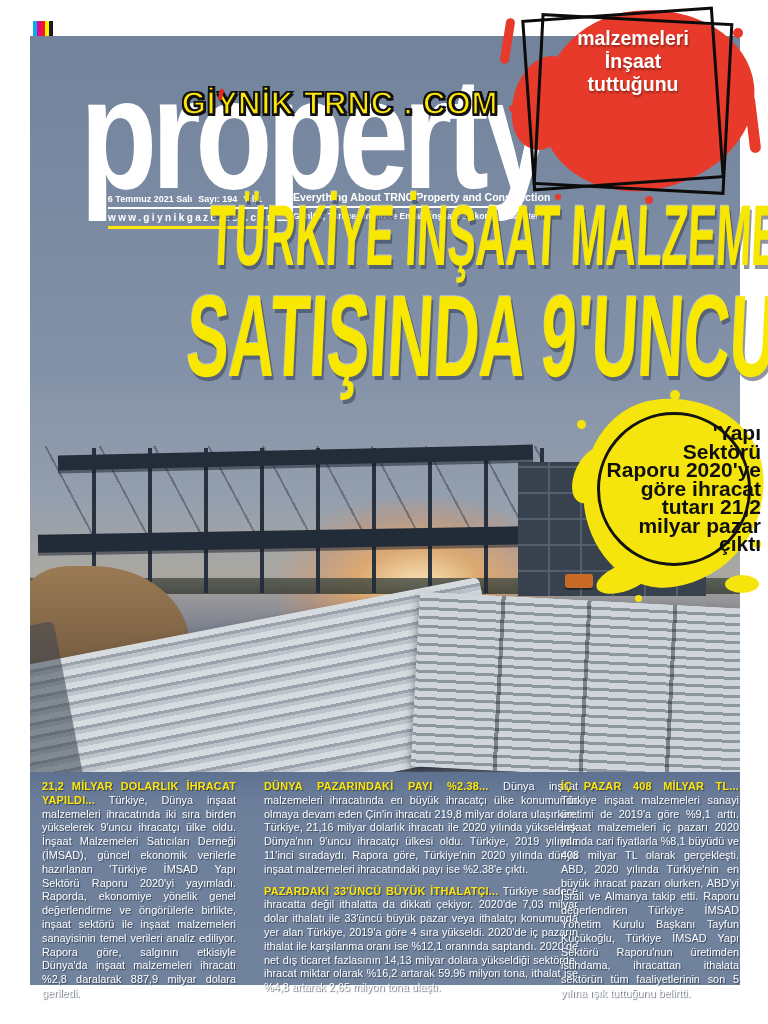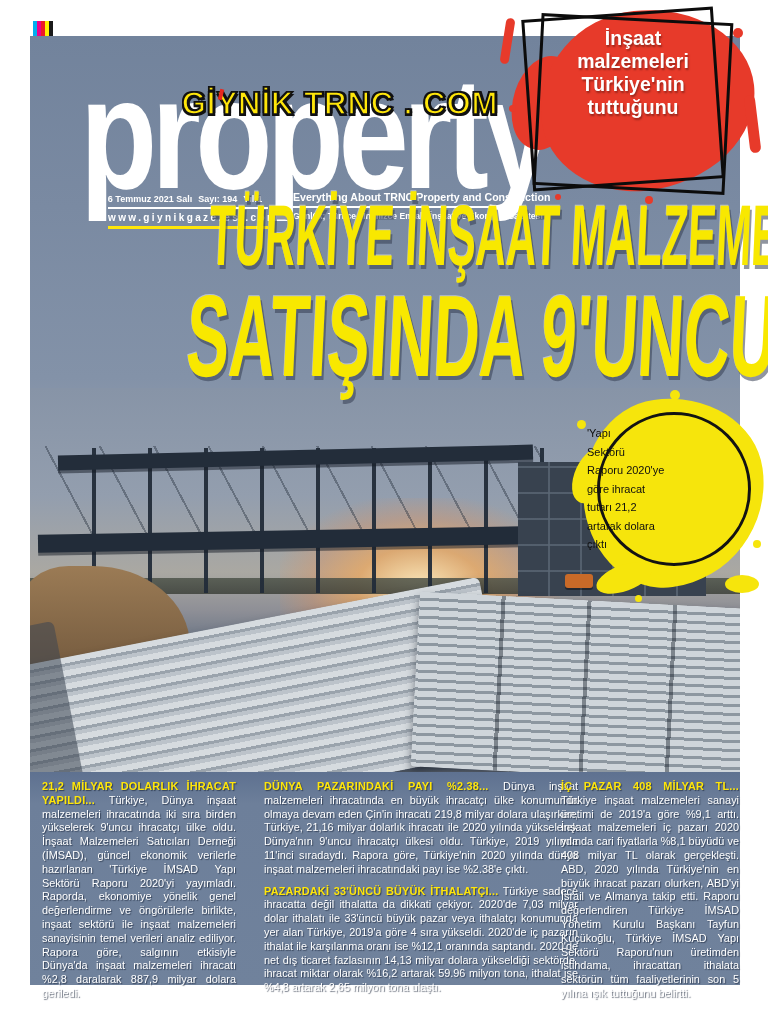--- a/index.html
+++ b/index.html
@@ -119,22 +119,22 @@
   .yb-s1 { left:0; top:55px; width:34px; height:60px; border-radius:50%; transform:rotate(25deg); }
   .yb-s2 { left:20px; top:175px; width:58px; height:26px; border-radius:50%; transform:rotate(-20deg); }
   .yb-s3 { left:150px; top:185px; width:34px; height:18px; border-radius:50%; }
   .yb-dot { border-radius:50%; }
   .yb-d1 { left:2px; top:30px; width:9px; height:9px; }
   .yb-d2 { left:95px; top:0; width:10px; height:10px; }
   .yb-d3 { left:178px; top:150px; width:8px; height:8px; }
   .yb-d4 { left:60px; top:205px; width:7px; height:7px; }
   .yb-ring { position:absolute; left:22px; top:22px; width:154px; height:154px;
     border:3px solid #131313; border-radius:50%; }
-  .yb-text { position:absolute; left:12px; top:34px; width:174px; text-align:left;
-    color:#0f0f0f; font-size:11px; line-height:18.5px; font-weight:400; }
+  .yb-text { position:absolute; left:12px; top:34px; width:174px; text-align:right;
+    color:#0f0f0f; font-size:21px; line-height:18.5px; font-weight:700; }
 
   
   .story-panel { position:absolute; left:30px; top:772px; width:710px; height:213px;
     background:linear-gradient(180deg,#5e7190 0%,#6d7f9a 15%,#70829c 100%); }
   .col { position:absolute; top:8px; text-align:justify; }
   .col-1 { left:12px; width:194px; }
   .col-2 { left:210px; width:314px;margin-left:24px; }
   .col-3 { left:531px; width:178px; }
   .col p { font-size:10.9px; line-height:13.8px; color:#fff; font-weight:500;
     text-shadow:1px 1px 1px rgba(22,32,52,.65); margin-bottom:8px; }
@@ -212,44 +212,43 @@
     <div class="rb-blob rb-side"></div>
     <div class="rb-blob rb-main"></div>
     <div class="rb-blob rb-drip2"></div>
     <div class="rb-blob rb-dot rb-d1"></div>
     <div class="rb-blob rb-dot rb-d2"></div>
     <div class="rb-blob rb-dot rb-d3"></div>
     <div class="rb-blob rb-dot rb-d4"></div>
     <div class="rb-frame rb-f1"></div>
     <div class="rb-frame rb-f2"></div>
     <div class="rb-text">
+      <div>malzemeleri</div>
       <div>İnşaat</div>
-      <div>malzemeleri</div>
-      <div>Türkiye'nin</div>
       <div>tuttuğunu</div>
     </div>
   </div>
 
   <div class="badge-yellow">
     <div class="yb-blob yb-main"></div>
     <div class="yb-blob yb-s1"></div>
     <div class="yb-blob yb-s2"></div>
     <div class="yb-blob yb-s3"></div>
     <div class="yb-blob yb-dot yb-d1"></div>
     <div class="yb-blob yb-dot yb-d2"></div>
     <div class="yb-blob yb-dot yb-d3"></div>
     <div class="yb-blob yb-dot yb-d4"></div>
     <div class="yb-ring"></div>
     <div class="yb-text">
       <div>'Yapı</div>
       <div>Sektörü</div>
       <div>Raporu 2020'ye</div>
       <div>göre ihracat</div>
       <div>tutarı 21,2</div>
-      <div>artarak dolara</div>
+      <div>milyar pazar</div>
       <div>çıktı</div>
     </div>
   </div>
 
   <div class="story-panel">
     <div class="col col-1">
       <p><span class="kicker">21,2 MİLYAR DOLARLIK İHRACAT YAPILDI...</span> <span>Türkiye, Dünya inşaat malzemeleri ihracatında iki sıra birden yükselerek 9'uncu ihracatçı ülke oldu. İnşaat Malzemeleri Satıcıları Derneği (İMSAD), güncel ekonomik verilerle hazırlanan 'Türkiye İMSAD Yapı Sektörü Raporu 2020'yi yayımladı. Raporda, ekonomiye yönelik genel değerlendirme ve öngörülerle birlikte, inşaat sektörü ile inşaat malzemeleri sanayisinin temel verileri analiz ediliyor. Rapora göre, salgının etkisiyle Dünya'da inşaat malzemeleri ihracatı %2,8 daralarak 887,9 milyar dolara geriledi.</span></p>
     </div>
     <div class="col col-2">
       <p><span class="kicker">DÜNYA PAZARINDAKİ PAYI %2.38...</span> <span>Dünya inşaat malzemeleri ihracatında en büyük ihracatçı ülke konumunda olmaya devam eden Çin'in ihracatı 219,8 milyar dolara ulaşırken, Türkiye, 21,16 milyar dolarlık ihracatı ile 2020 yılında yükselerek Dünya'nın 9'uncu ihracatçı ülkesi oldu. Türkiye, 2019 yılında 11'inci sıradaydı. Rapora göre, Türkiye'nin 2020 yılında dünya inşaat malzemeleri ihracatındaki payı ise %2.38'e çıktı.</span></p>

